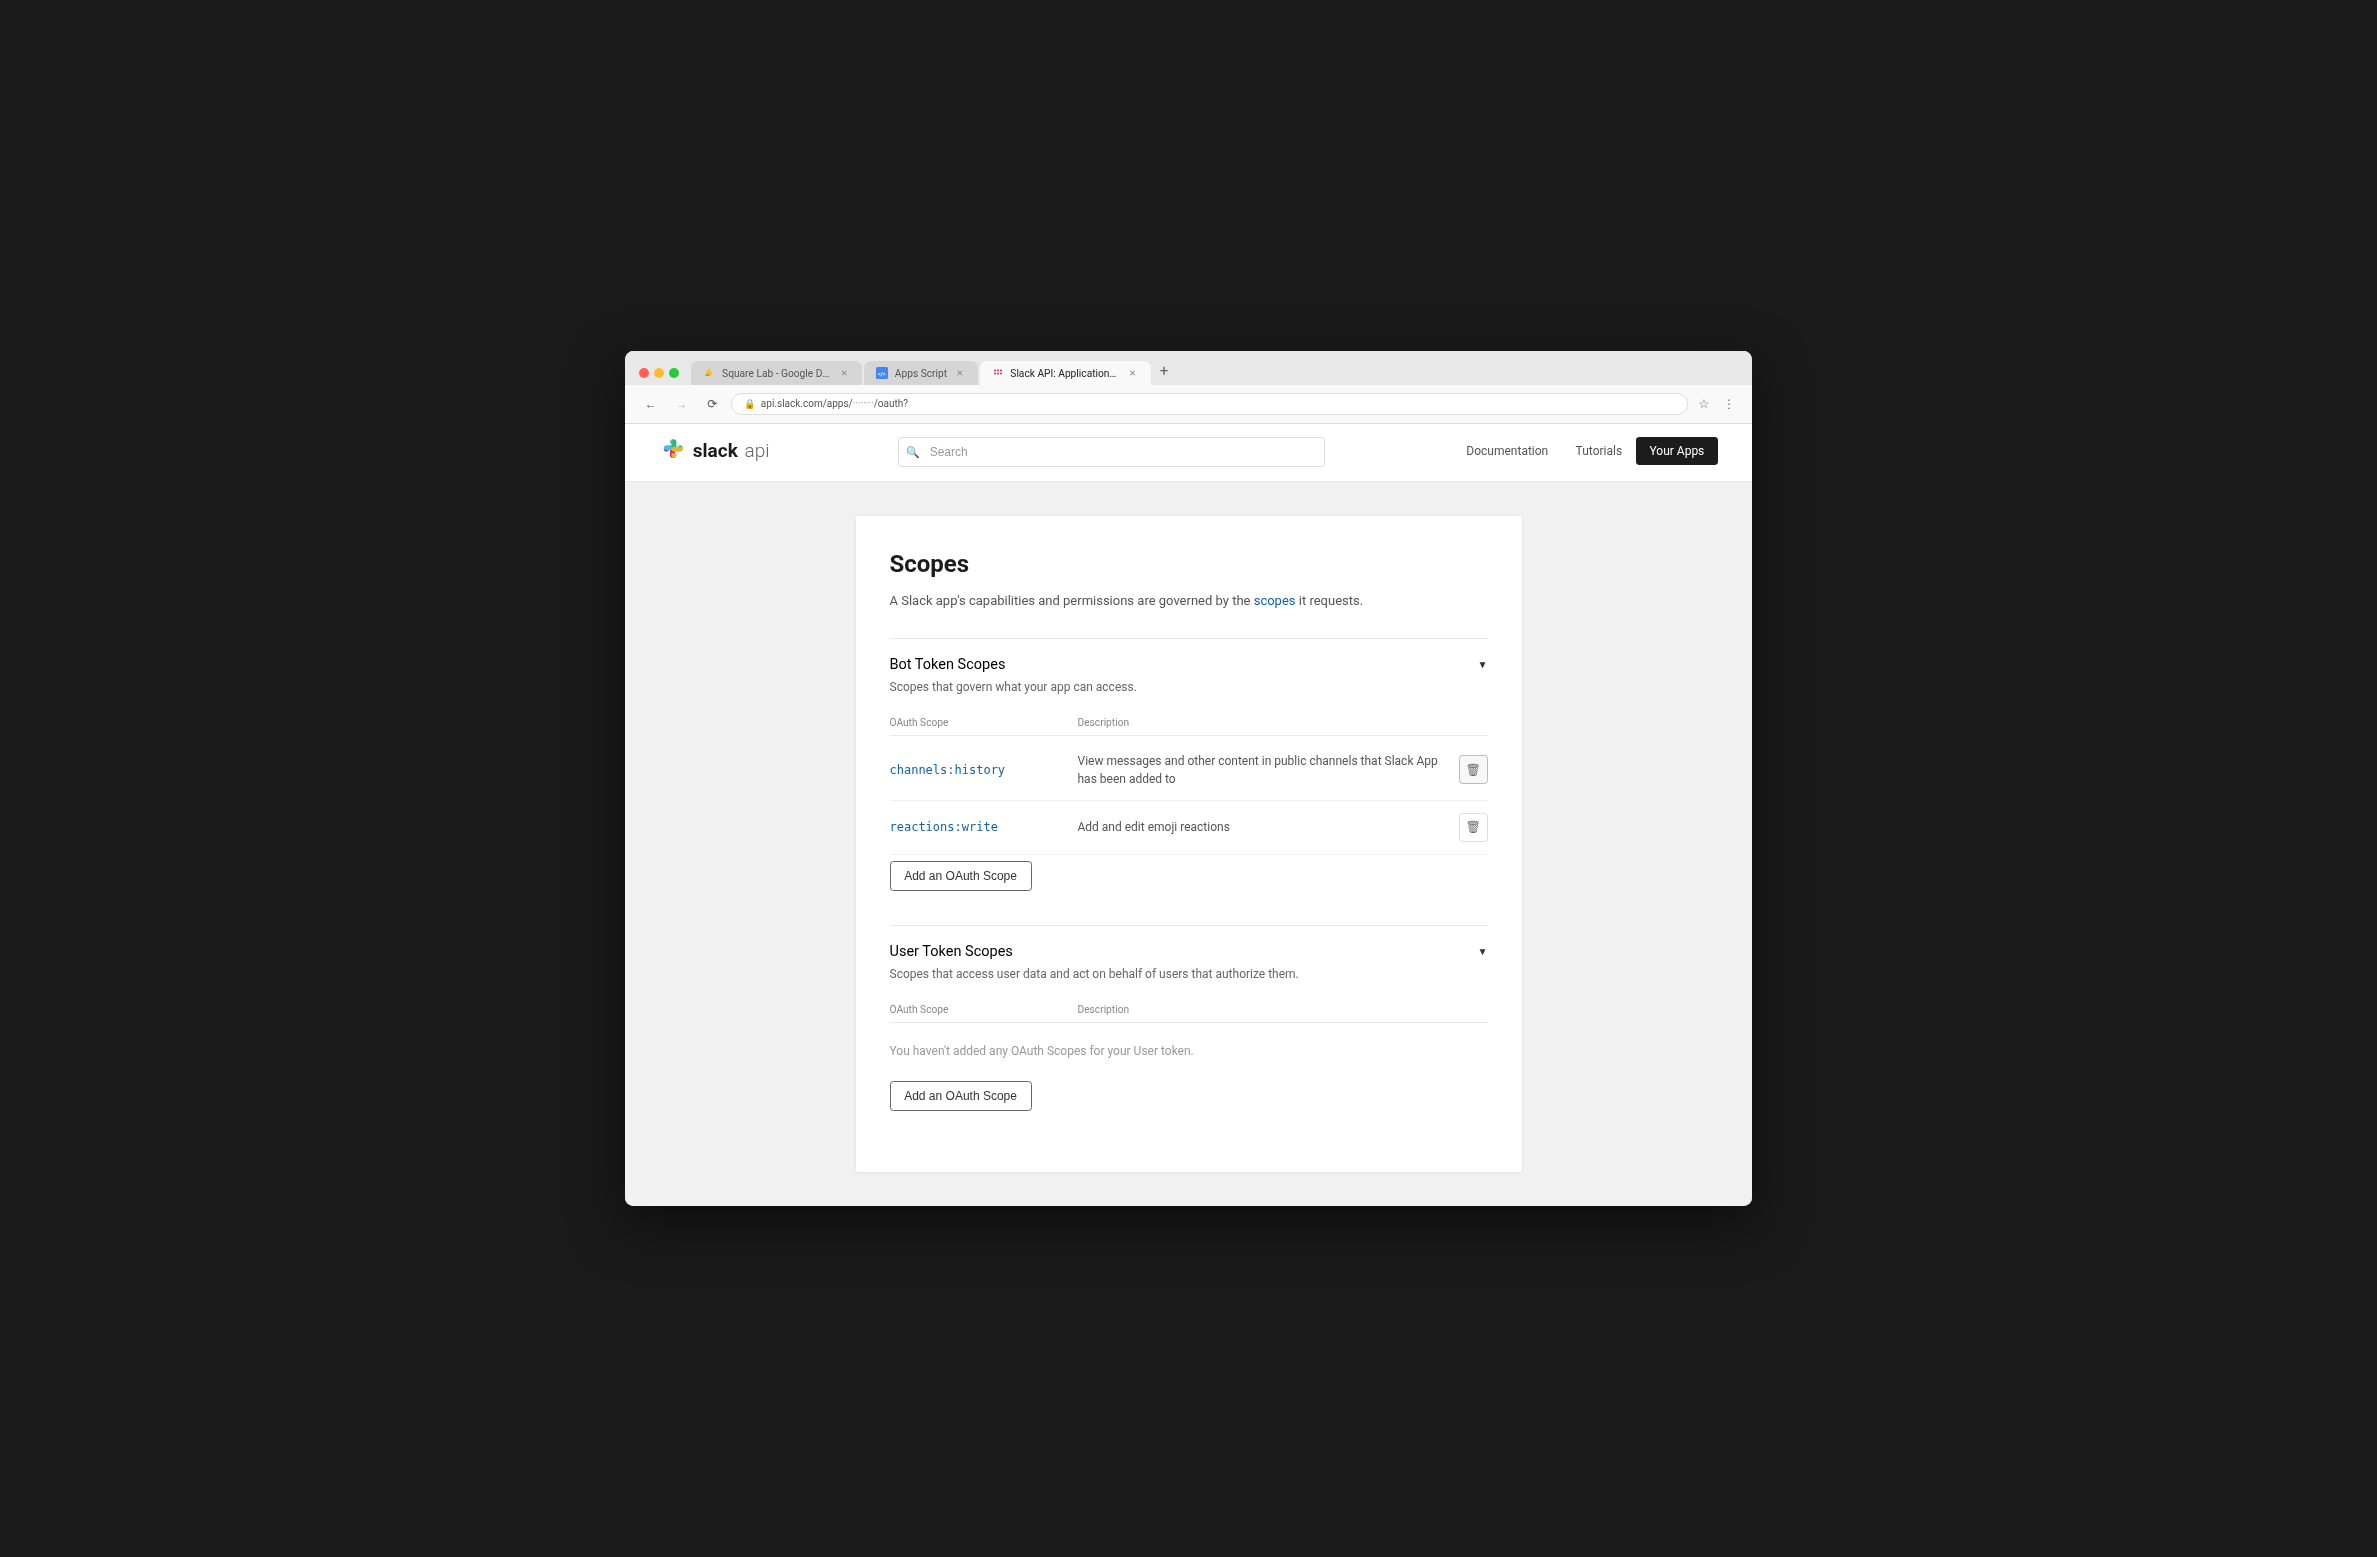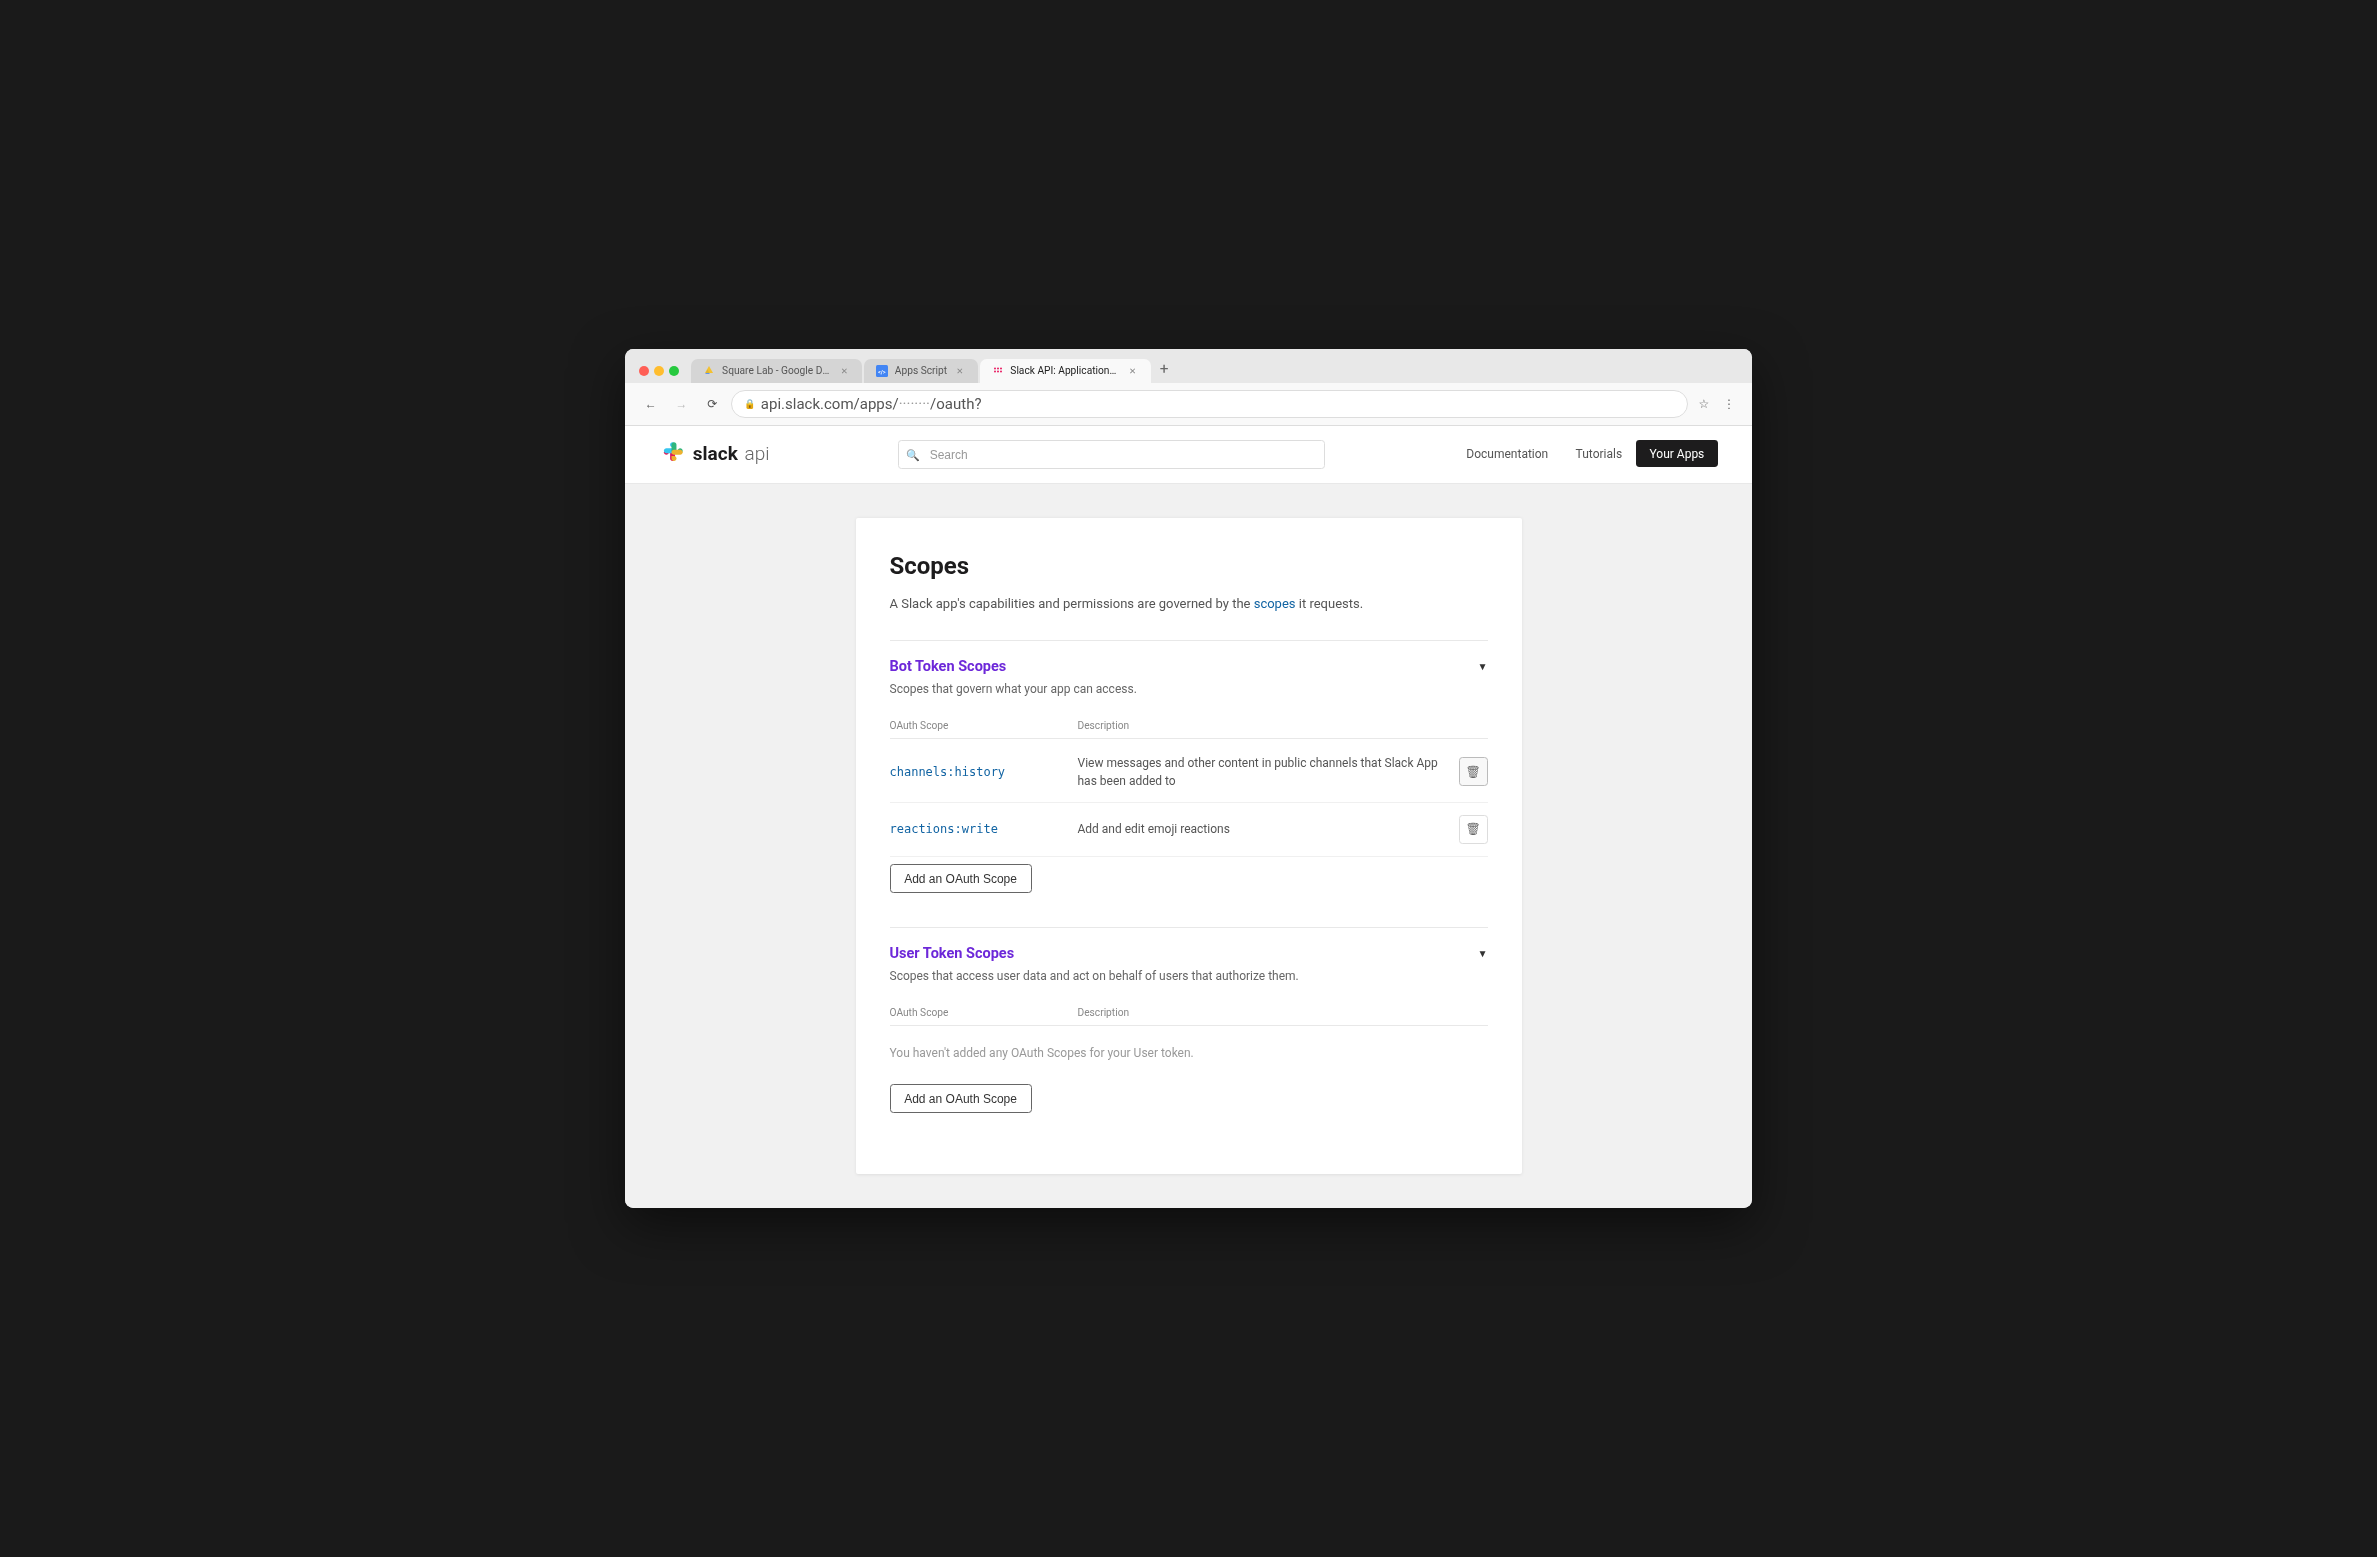--- a/index.html
+++ b/index.html
@@ -125,21 +125,21 @@
       border: 0.9px solid #ddd;
       border-radius: 17px;
       padding: 4.3px 12px;
       font-size: 10.2px;
       color: #333;
       display: flex;
       align-items: center;
       gap: 5.1px;
     }
     .url-field .lock-icon { color: #555; font-size: 9.4px; }
-    .url-text { color: #555; font-size: 15px; }
+    .url-text { color: #555; font-size: 10px; }
     .url-muted { color: #999; }
     .star-icon, .menu-icon {
       color: #666;
       cursor: pointer;
       font-size: 12px;
       padding: 3.4px;
     }
     
     .page-content {
       background: #f1f1f1;
@@ -254,22 +254,22 @@
     }
     .section-header {
       display: flex;
       align-items: center;
       justify-content: space-between;
       padding: 17px 0 6.8px 0;
       cursor: pointer;
     }
     .section-title {
       font-size: 14.5px;
-      font-weight: 700;
-      color: #6d28d9;
+      font-weight: 400;
+      color: #000000;
     }
     .section-description {
       font-size: 12px;
       color: #666;
       margin-bottom: 17px;
     }
     .chevron-down {
       font-size: 10.2px;
       color: #333;
     }

